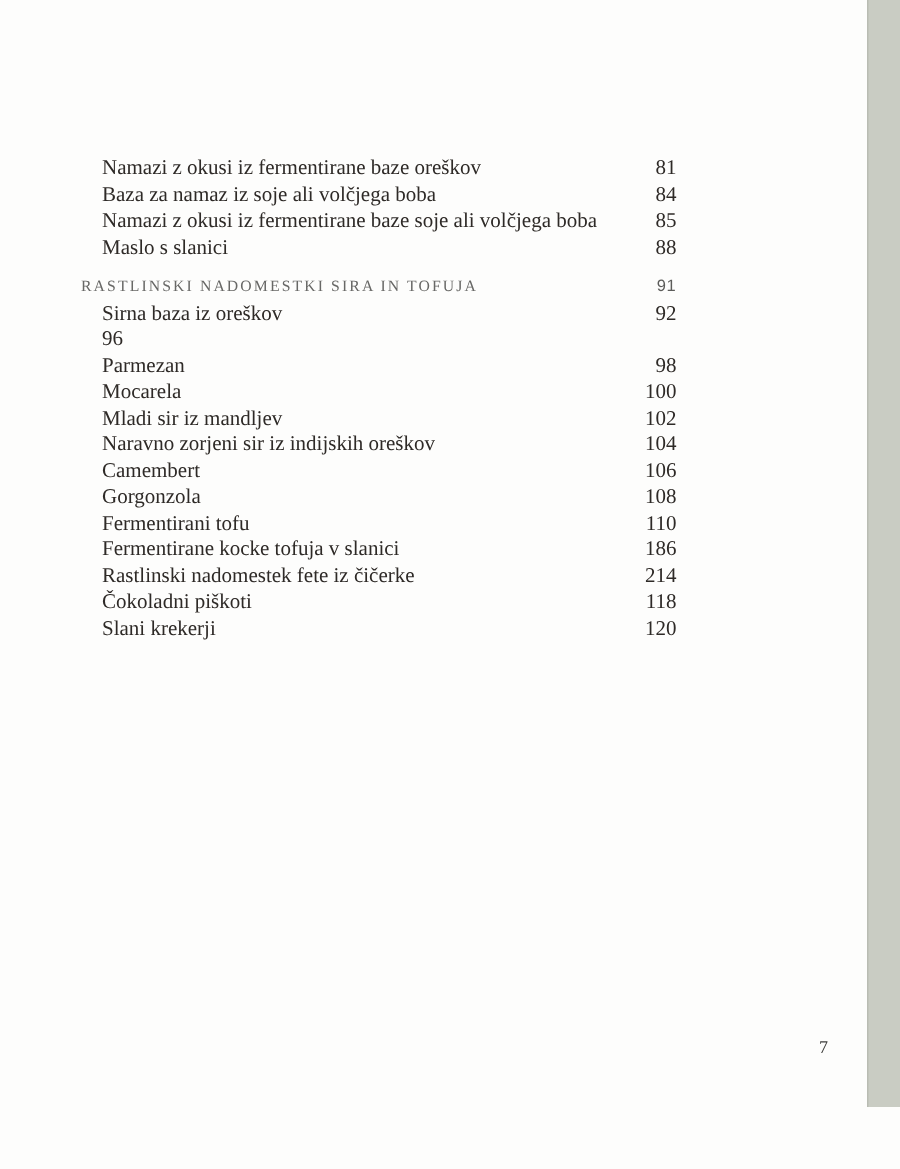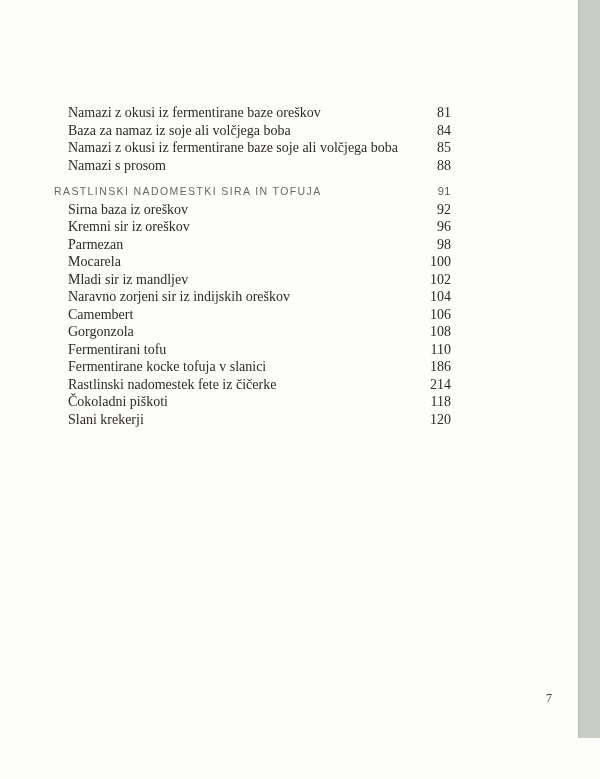--- a/index.html
+++ b/index.html
@@ -50,21 +50,21 @@
   .row.item .title,
   .row.item .num {
     font-family: "Liberation Serif", serif;
     font-size: 14px;
     color: #2e2a27;
   }
   .row.heading {
     margin-top: 9px;
   }
   .row.heading .title {
-    font-family: Liberation Sans, sans-serif;
+    font-family: Liberation Serif, serif;
     font-size: 10.5px;
     letter-spacing: 1.4px;
     color: #686866;
   }
   .row.heading .num {
     font-family: "Liberation Sans", sans-serif;
     font-size: 11px;
     letter-spacing: 0.5px;
     color: #5c5c5a;
   }
@@ -93,36 +93,35 @@
       </div>
       <div class="row item">
         <span class="title">Baza za namaz iz soje ali volčjega boba</span>
         <span class="num">84</span>
       </div>
       <div class="row item">
         <span class="title">Namazi z okusi iz fermentirane baze soje ali volčjega boba</span>
         <span class="num">85</span>
       </div>
       <div class="row item">
-        <span class="title">Namazi s prosom</span>
+        <span class="title">Maslo s slanici</span>
         <span class="num">88</span>
       </div>
     </div>
 
     <div>
       <div class="row heading">
         <span class="title">RASTLINSKI NADOMESTKI SIRA IN TOFUJA</span>
         <span class="num">91</span>
       </div>
       <div class="row item">
         <span class="title">Sirna baza iz oreškov</span>
         <span class="num">92</span>
       </div>
       <div class="row item">
-        <span class="title">Kremni sir iz oreškov</span>
         <span class="num">96</span>
       </div>
       <div class="row item">
         <span class="title">Parmezan</span>
         <span class="num">98</span>
       </div>
       <div class="row item">
         <span class="title">Mocarela</span>
         <span class="num">100</span>
       </div>

